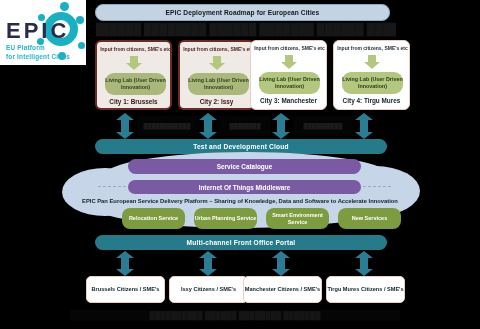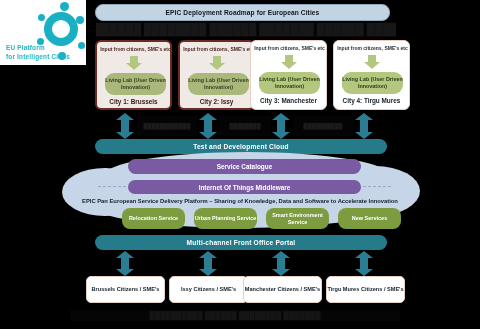--- a/index.html
+++ b/index.html
@@ -190,20 +190,21 @@
 <body>
 
 <div id="logo">
   <div class="bigc"></div>
   <div class="node" style="left:60px;top:2px;width:9px;height:9px;"></div>
   <div class="node" style="left:38px;top:14px;width:7px;height:7px;"></div>
   <div class="node" style="left:76px;top:16px;width:8px;height:8px;"></div>
   <div class="node" style="left:37px;top:38px;width:7px;height:7px;"></div>
   <div class="node" style="left:78px;top:42px;width:7px;height:7px;"></div>
   <div class="node" style="left:58px;top:52px;width:8px;height:8px;"></div>
+  <div class="letters">EPIC</div>
   <div class="tag">
     <span>EU Platform</span><br>
     <span>for Intelligent Cities</span>
   </div>
 </div>
 
 <div id="diagram">
 
   <div id="title-pill">EPIC Deployment Roadmap for European Cities</div>
 

